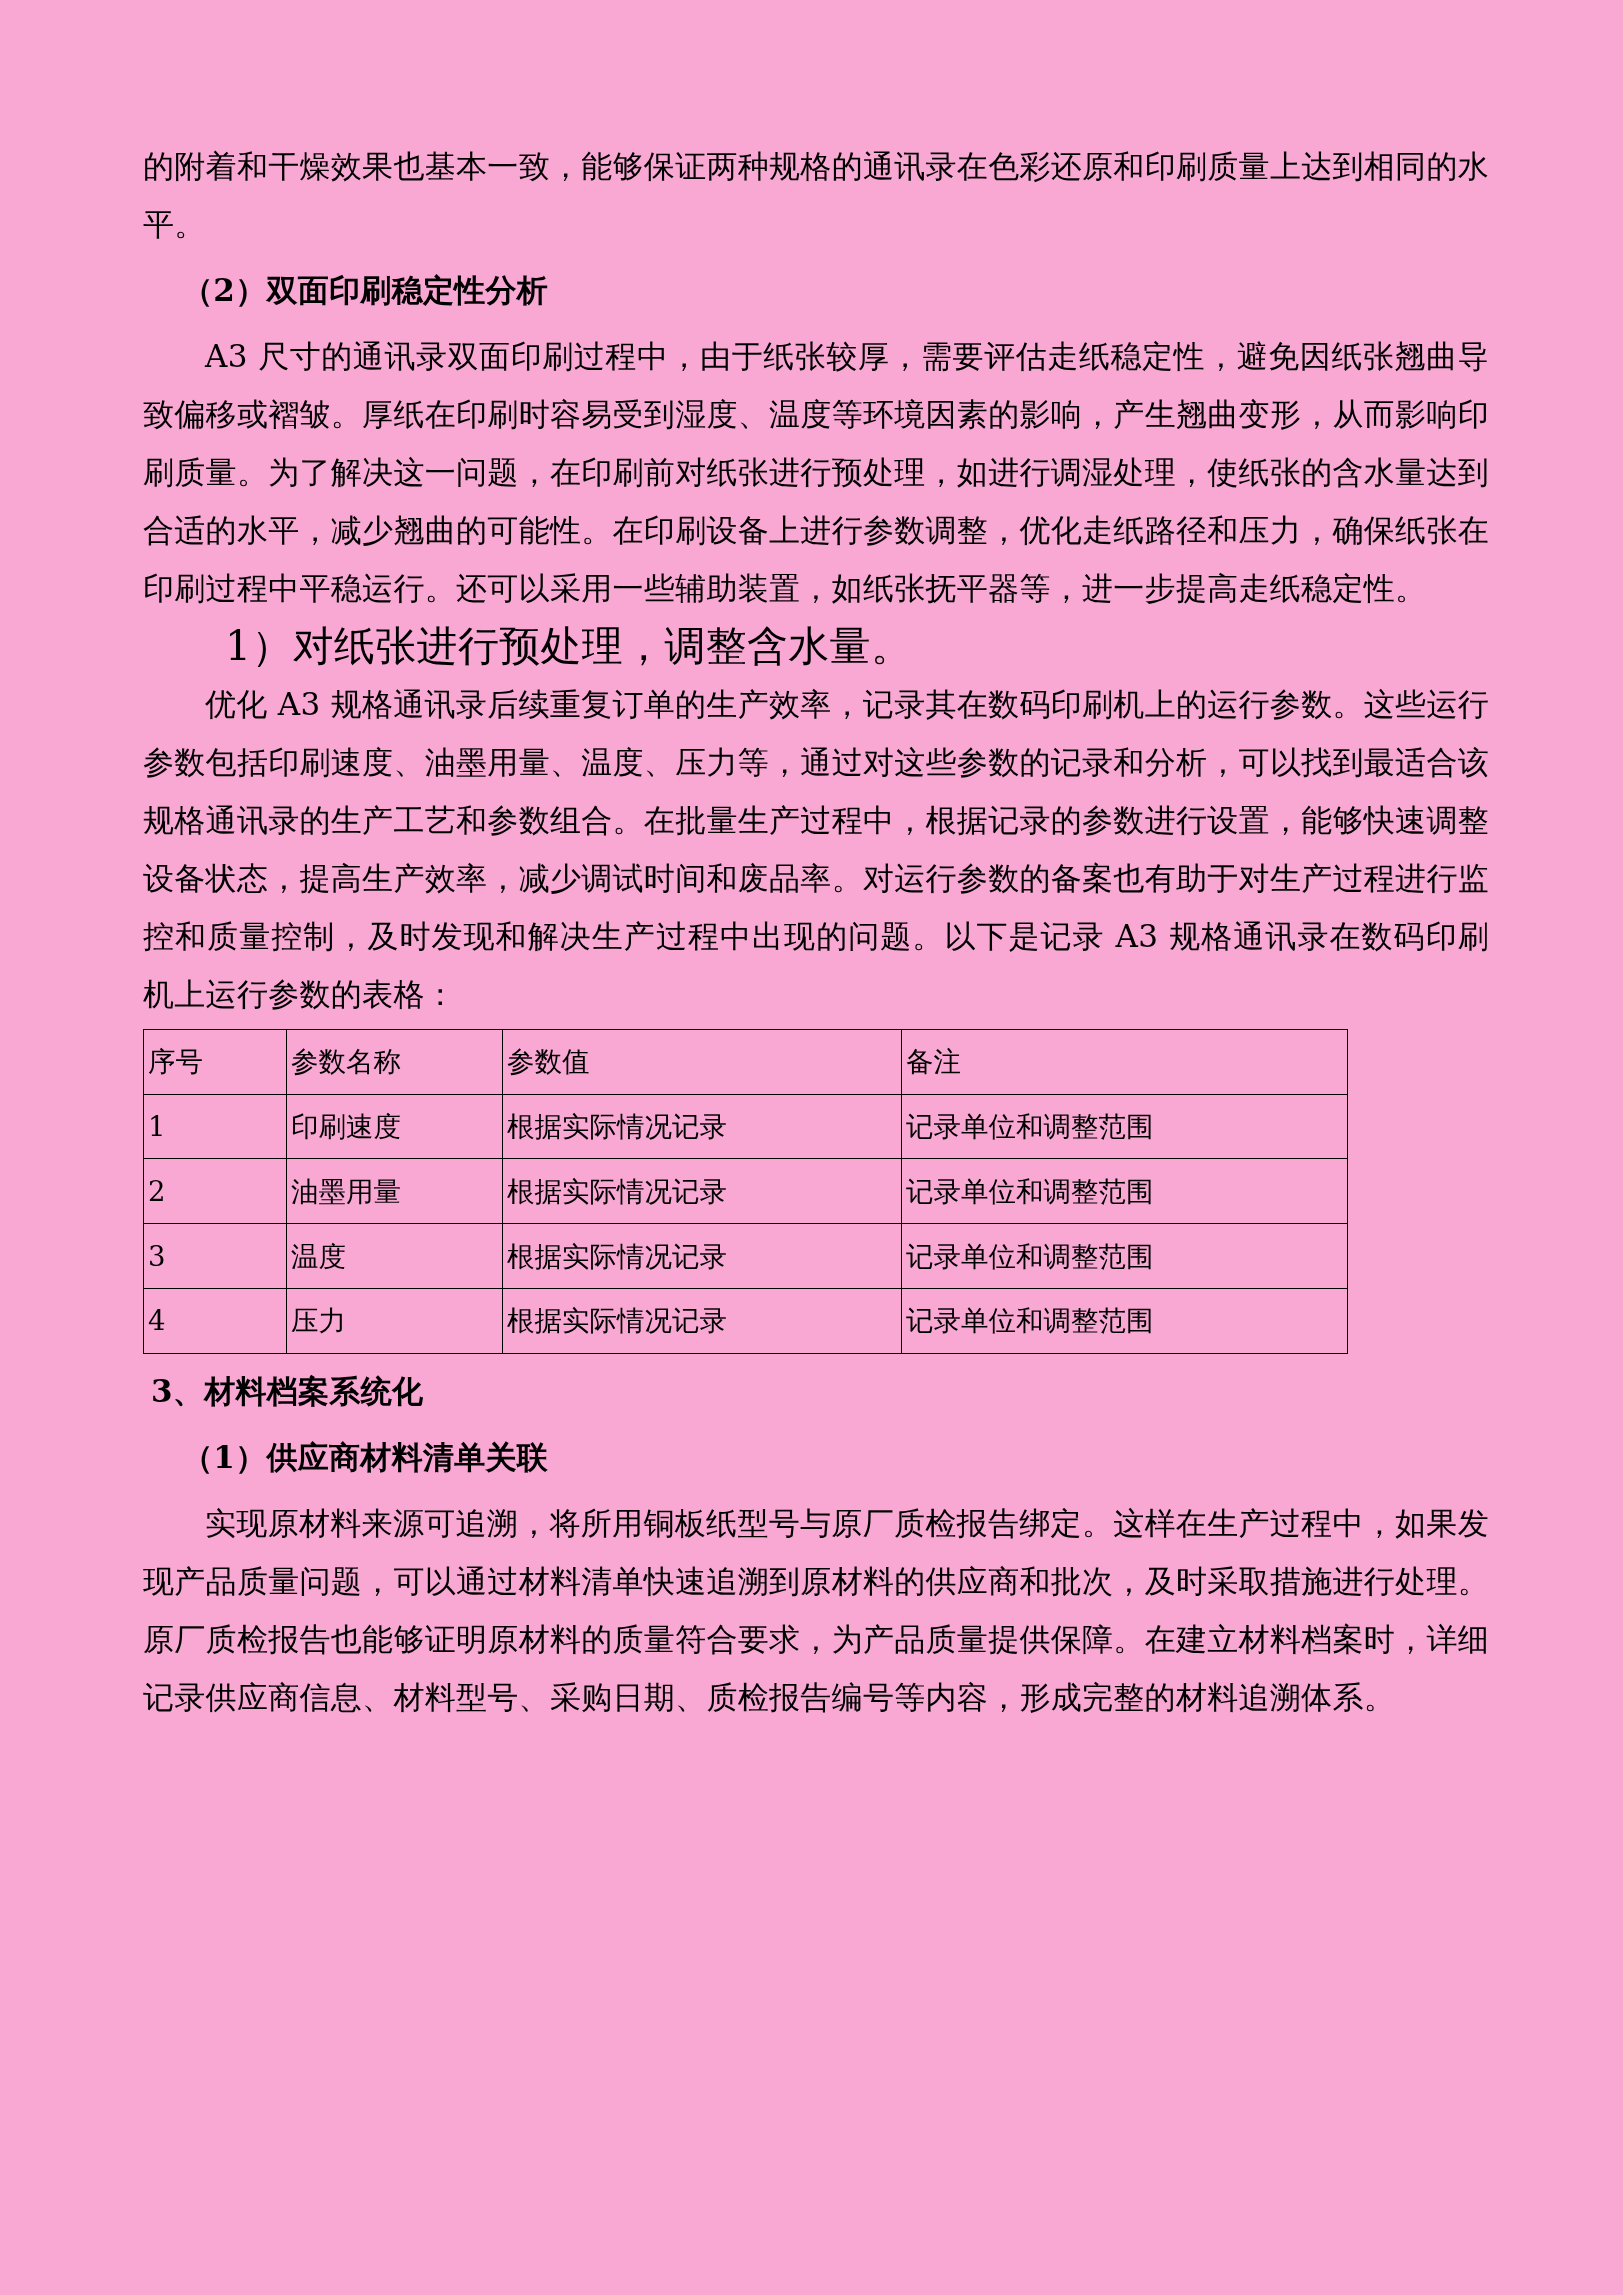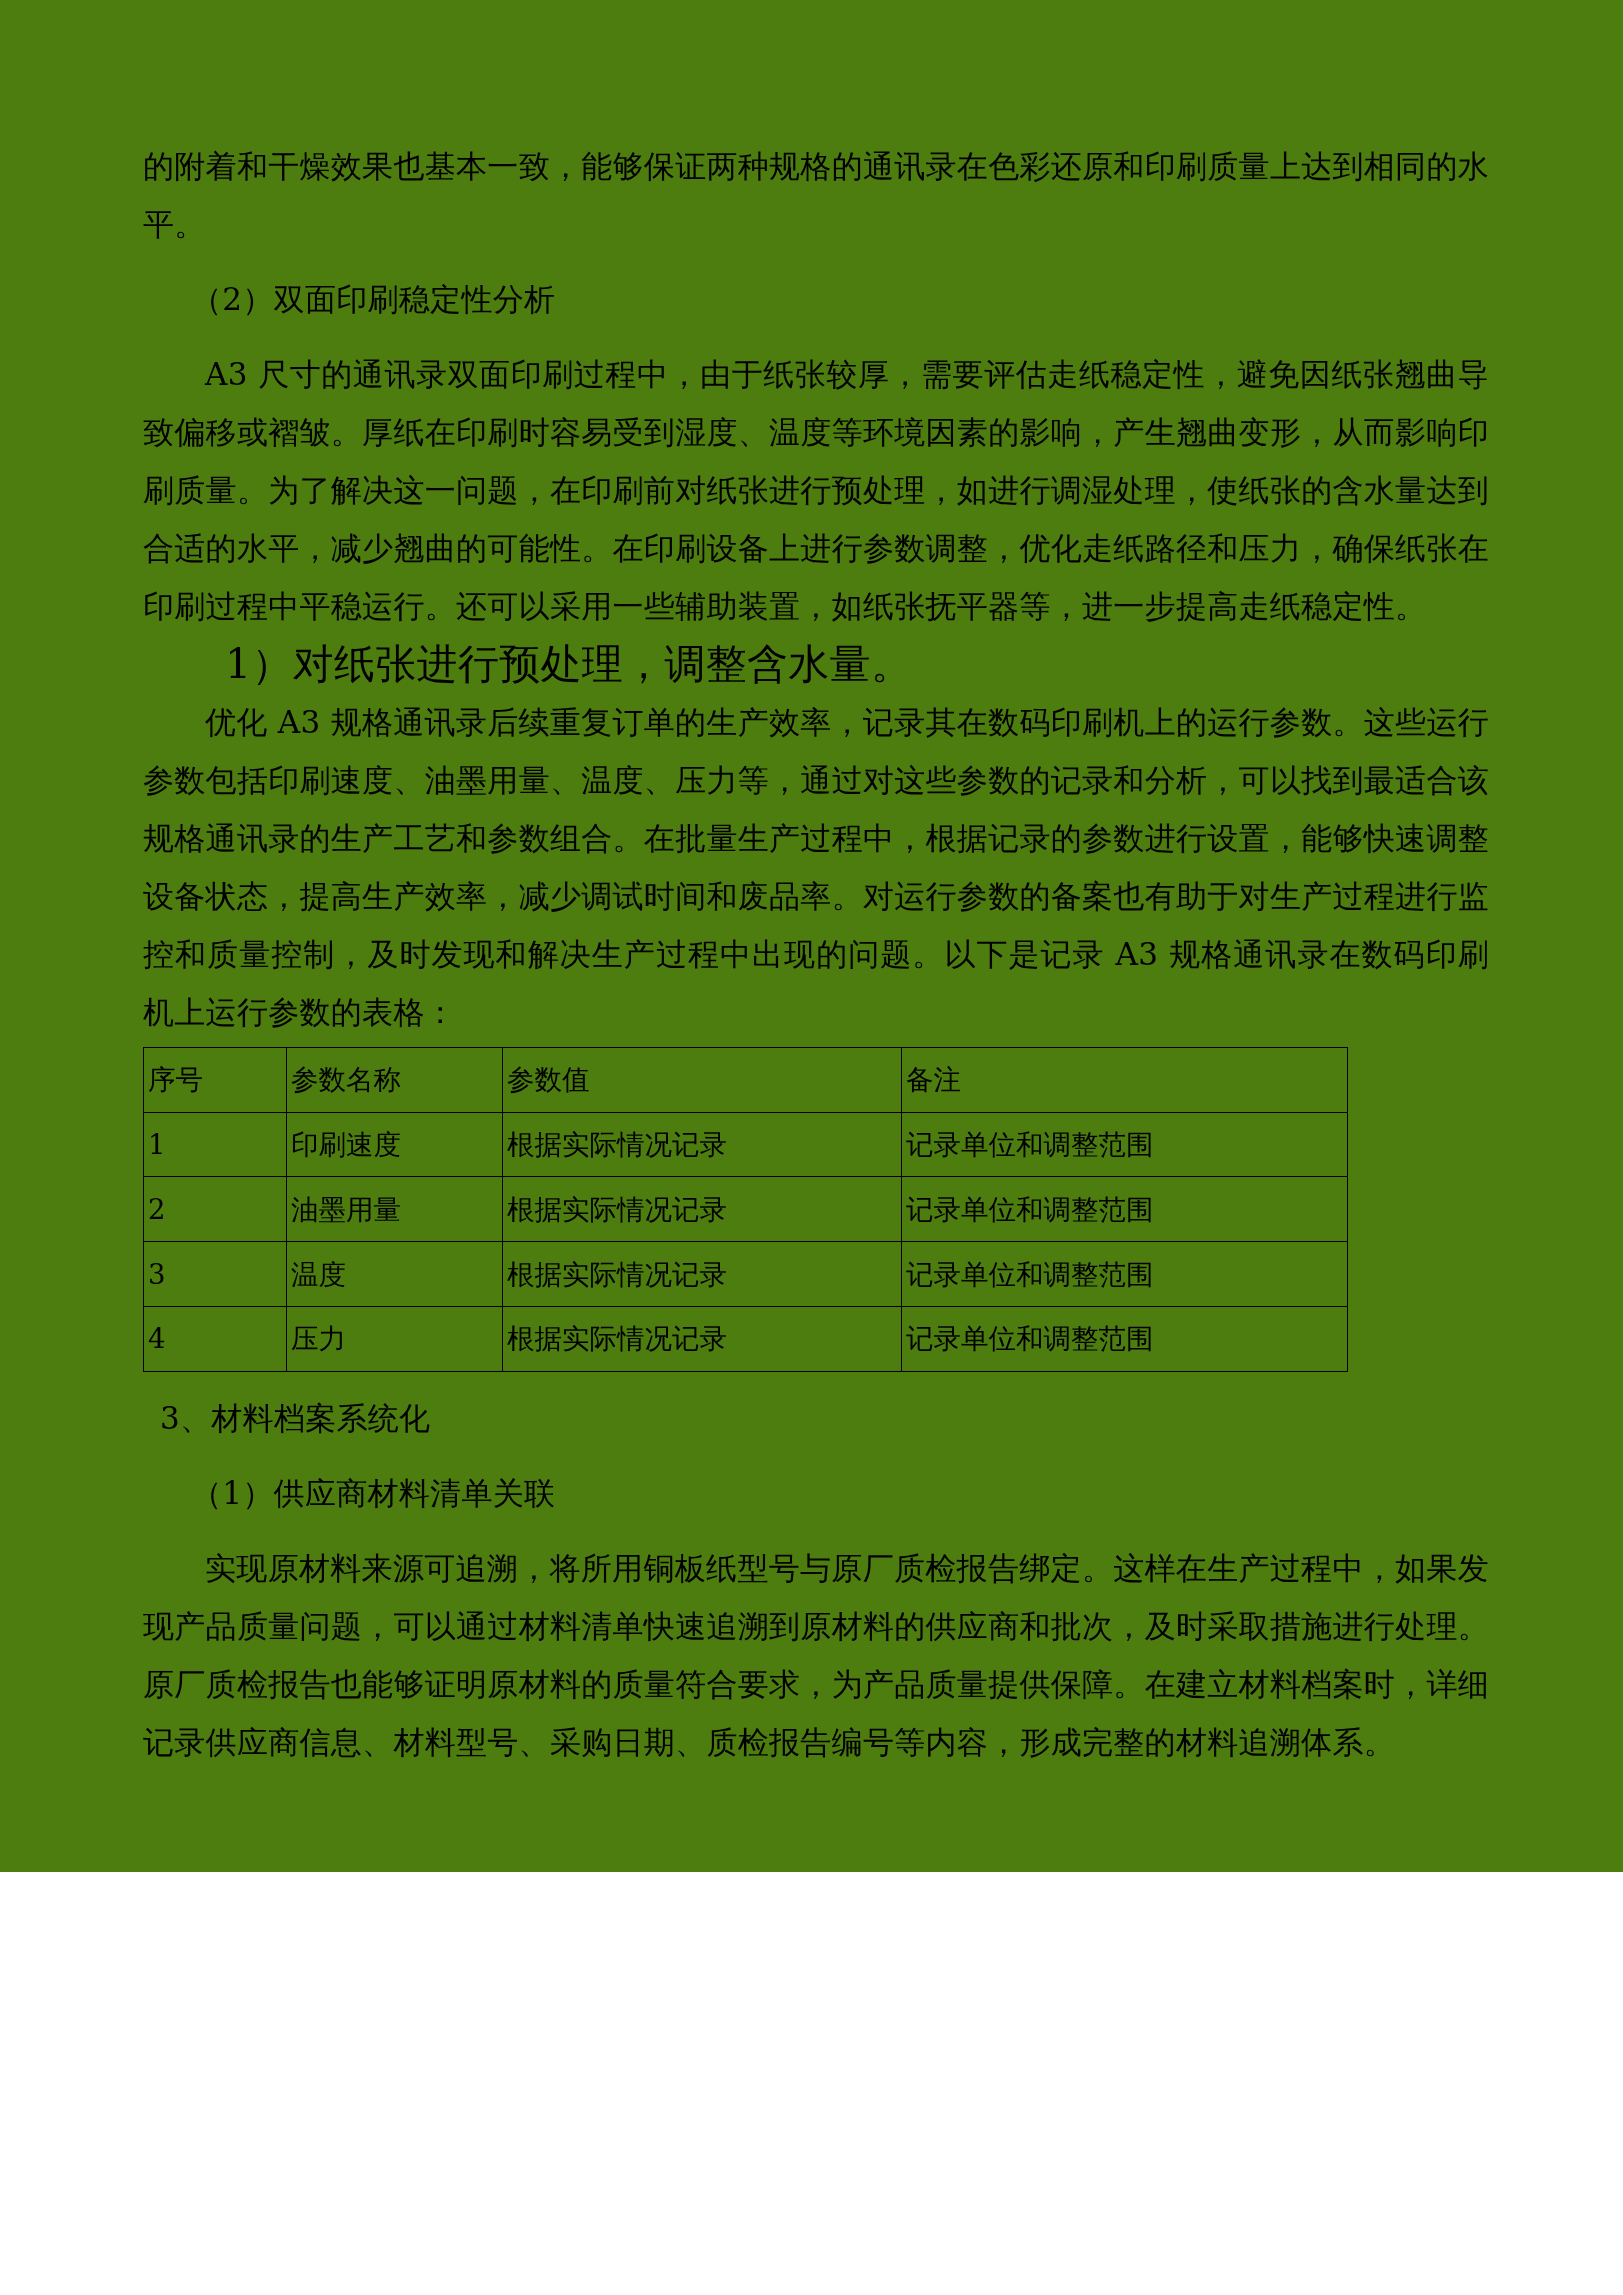--- a/index.html
+++ b/index.html
@@ -10,41 +10,41 @@
   body {
     width: 1623px;
     height: 2295px;
     font-family: "DejaVu Serif", "Liberation Serif", serif;
     color: #000000;
     overflow: hidden;
   }
   .page {
     box-sizing: border-box;
     width: 1623px;
-    height: 1872px;
+    height: 2295px;
     padding: 137px 134px 90px 143px;
-    background: #4d7c0f;
+    background: #f9a8d4;
     position: relative;
   }
   .body-text {
     font-size: 31px;
     line-height: 58px;
     text-align: justify;
     text-justify: inter-ideograph;
     letter-spacing: 0.3px;
     margin: 0;
   }
   .indent2 {
     text-indent: 2em;
   }
   .heading {
     font-size: 31px;
     line-height: 58px;
-    font-weight: normal;
-    margin: 17px;
+    font-weight: bold;
+    margin: 8px;
     letter-spacing: 0.3px;
   }
   .heading.indent1 {
     text-indent: 1em;
   }
   .heading.flush {
     text-indent: 0;
   }
   .list-item {
     font-size: 41px;

